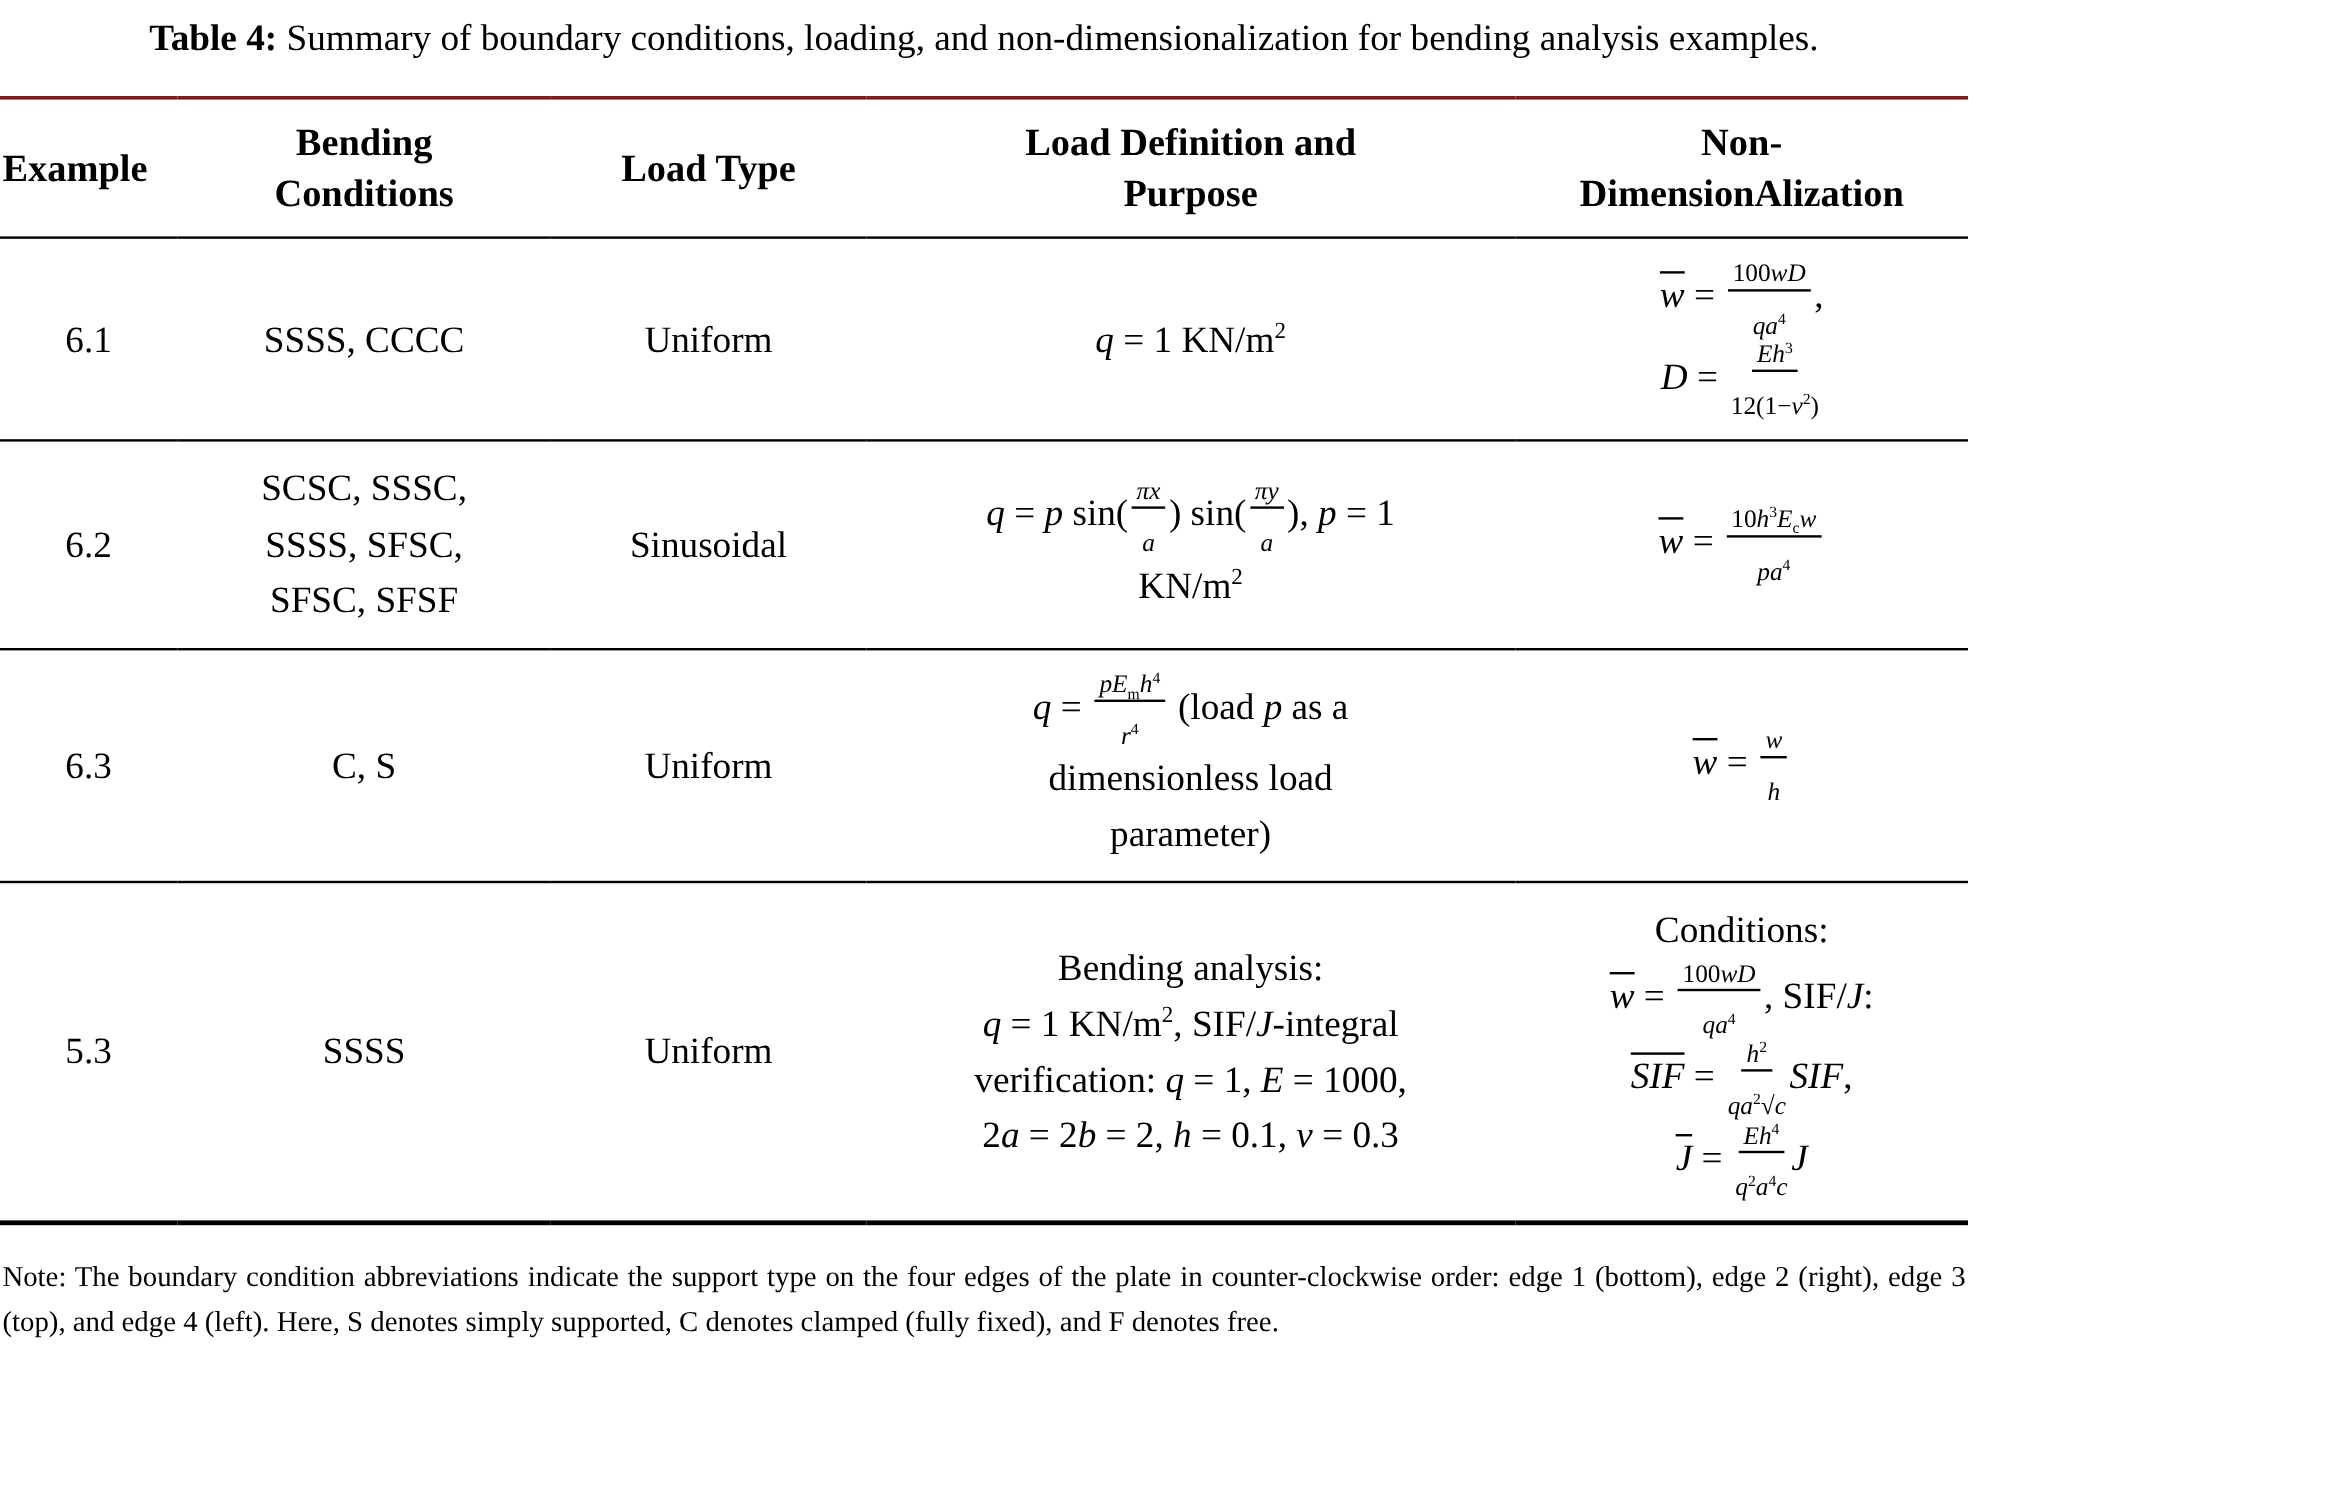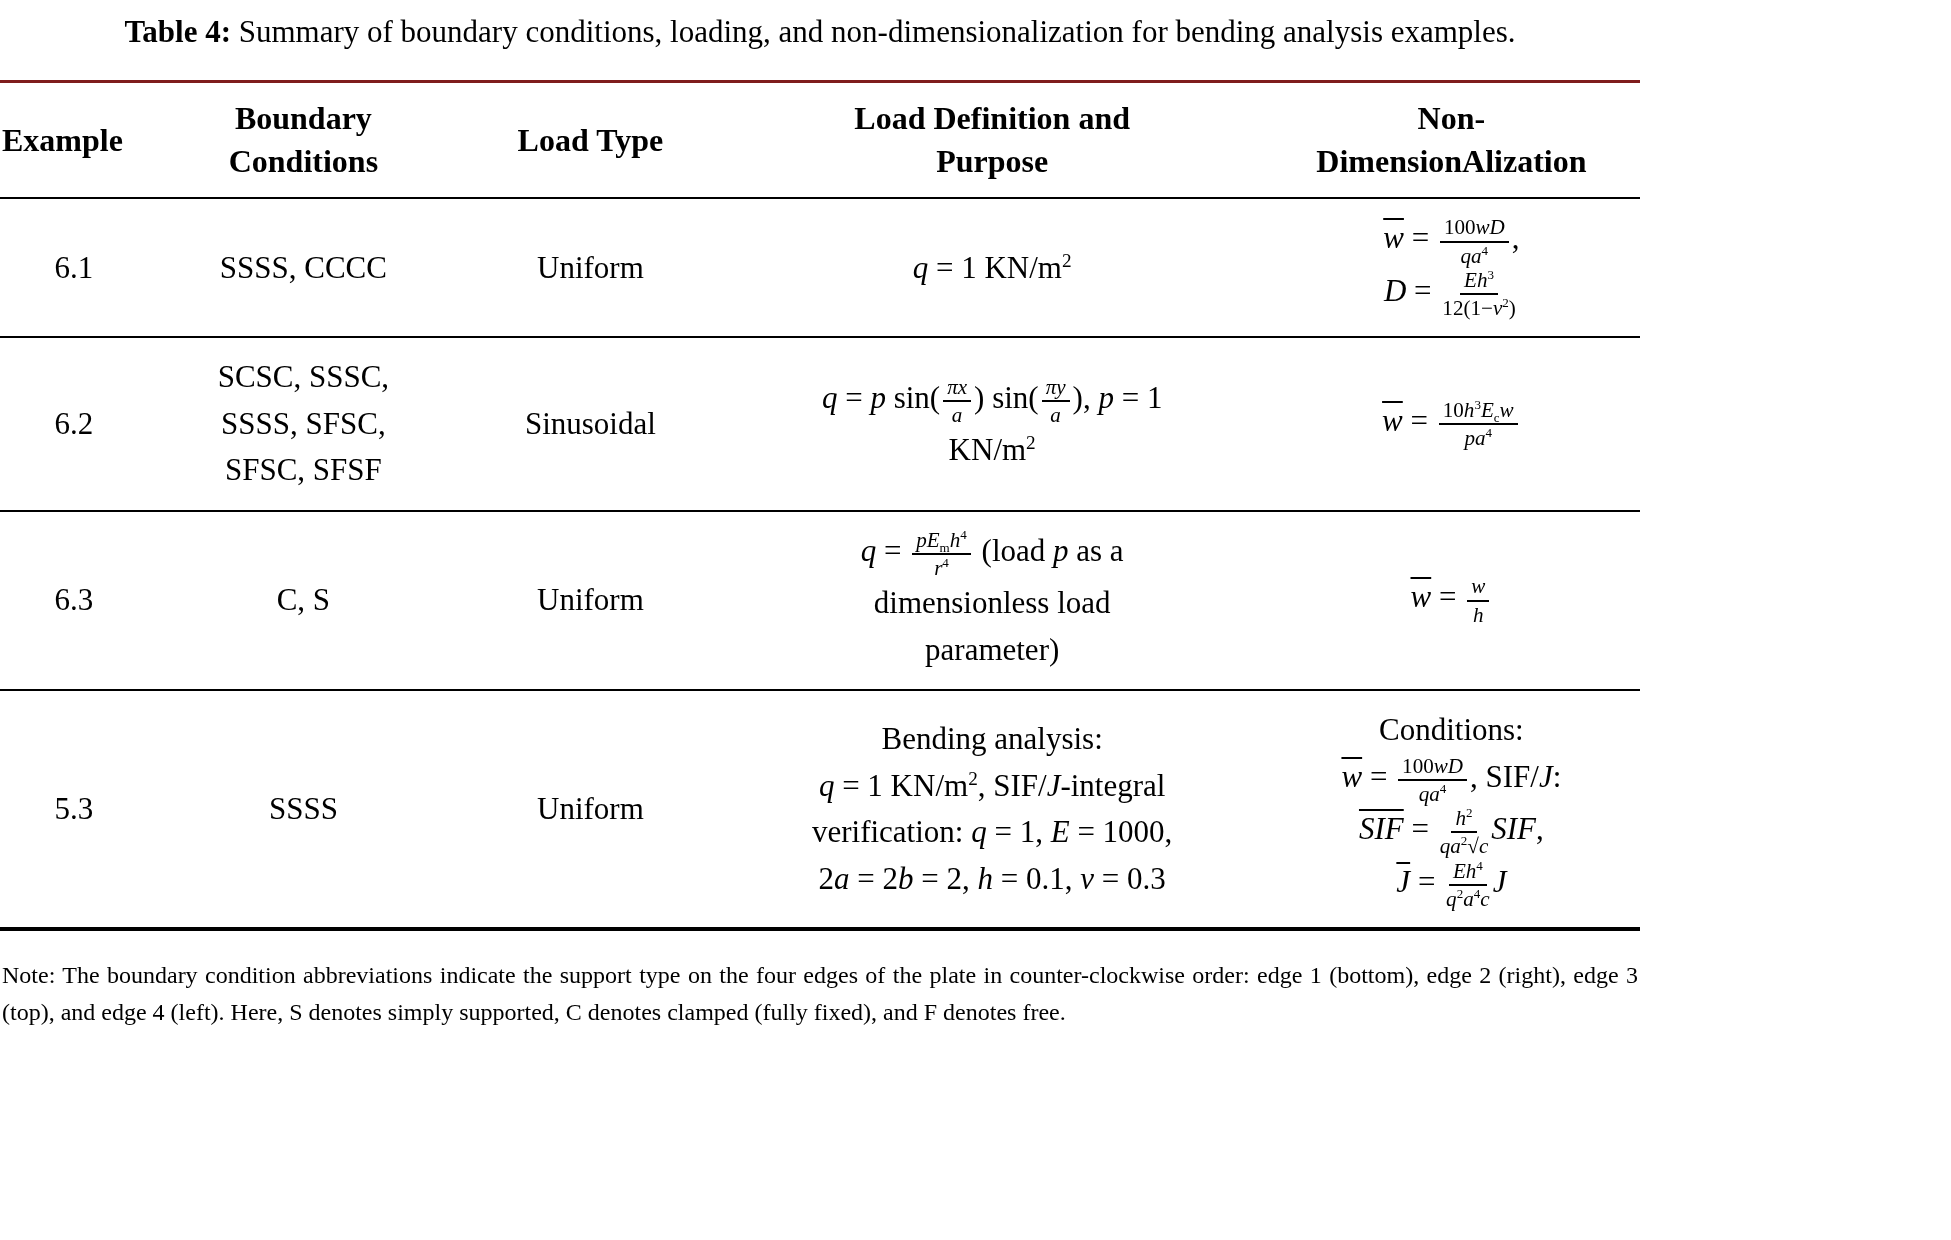--- a/index.html
+++ b/index.html
@@ -50,21 +50,21 @@
     display:inline-flex;
     flex-direction:column;
     align-items:center;
     vertical-align:middle;
     font-size:0.68em;
     line-height:1.15;
     margin:0 3px;
     justify-content:space-between;
   }
   .frac .num { border-bottom:2px solid #000; padding:0 4px 1px 4px; }
-  .frac .den { padding-top:1px; }
+  .frac .den { padding-top:16px; }
 
   .over { text-decoration:overline; text-decoration-thickness:2px; }
 
   .note {
     font-size:24px;
     line-height:1.55;
     text-align:justify;
     margin:26px 2px 0 2px;
   }
 </style>
@@ -83,21 +83,21 @@
       <col style="width:9%">
       <col style="width:19%">
       <col style="width:16%">
       <col style="width:33%">
       <col style="width:23%">
     </colgroup>
     <thead>
       <tr>
         <th class="col-example">Example</th>
         <th>
-          <div>Boundary</div>
+          <div>Bending</div>
           <div>Conditions</div>
         </th>
         <th>Load Type</th>
         <th>
           <div>Load Definition and</div>
           <div>Purpose</div>
         </th>
         <th>
           <div>Non-</div>
           <div>DimensionAlization</div>

